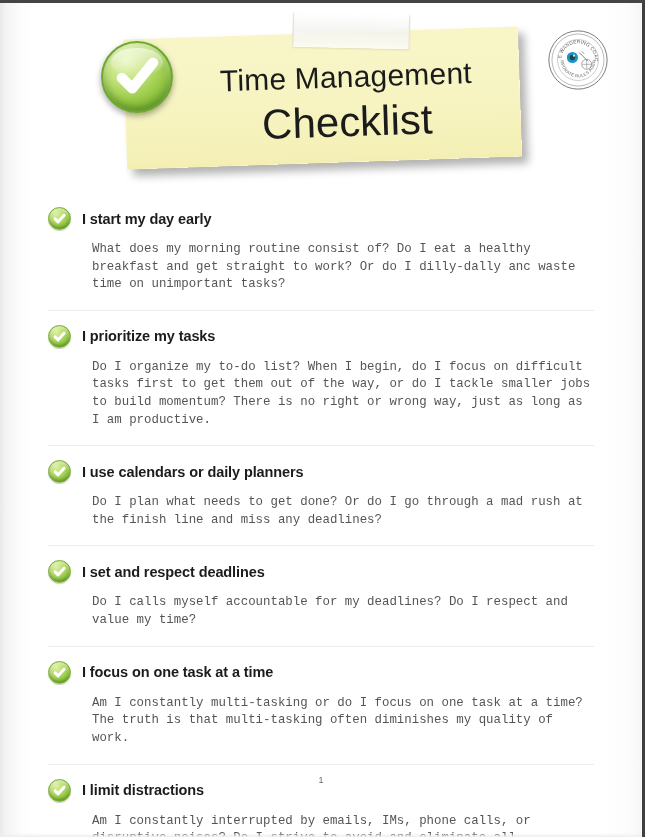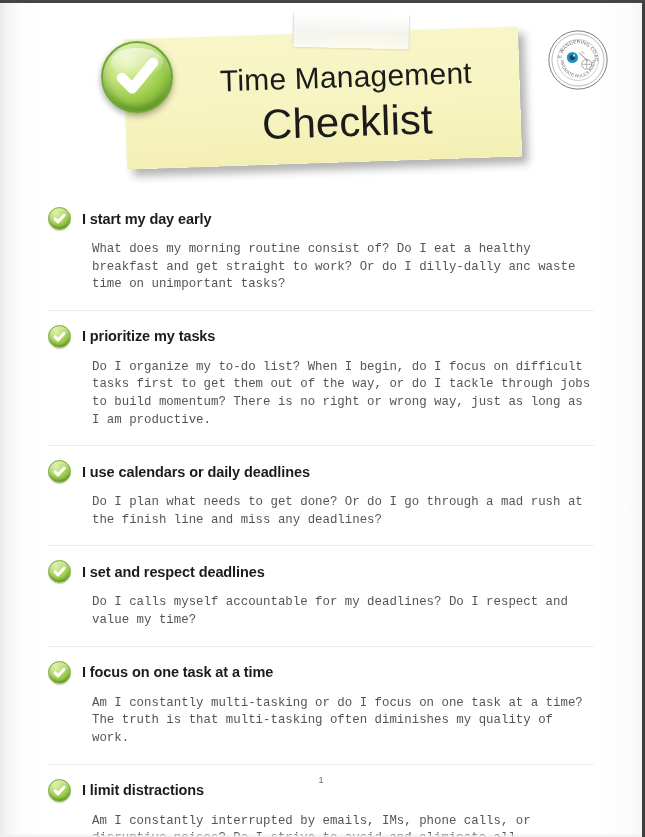--- a/index.html
+++ b/index.html
@@ -261,31 +261,31 @@
 
     <div class="item">
       <div class="item-head">
         <span class="badge-sm">
           <svg viewBox="0 0 24 24" aria-hidden="true">
             <path d="M7 12.4 L10.4 15.8 L17.3 8.2" fill="none" stroke="#ffffff" stroke-width="3.4" stroke-linecap="round" stroke-linejoin="round"></path>
           </svg>
         </span>
         <span class="item-title">I prioritize my tasks</span>
       </div>
-      <div class="item-body">Do I organize my to-do list? When I begin, do I focus on difficult tasks first to get them out of the way, or do I tackle through jobs to build momentum? There is no right or wrong way, just as long as I am productive.</div>
-    </div>
-
-    <div class="item">
-      <div class="item-head">
-        <span class="badge-sm">
-          <svg viewBox="0 0 24 24" aria-hidden="true">
-            <path d="M7 12.4 L10.4 15.8 L17.3 8.2" fill="none" stroke="#ffffff" stroke-width="3.4" stroke-linecap="round" stroke-linejoin="round"></path>
-          </svg>
-        </span>
-        <span class="item-title">I use calendars or daily deadlines</span>
+      <div class="item-body">Do I organize my to-do list? When I begin, do I focus on difficult tasks first to get them out of the way, or do I tackle smaller jobs to build momentum? There is no right or wrong way, just as long as I am productive.</div>
+    </div>
+
+    <div class="item">
+      <div class="item-head">
+        <span class="badge-sm">
+          <svg viewBox="0 0 24 24" aria-hidden="true">
+            <path d="M7 12.4 L10.4 15.8 L17.3 8.2" fill="none" stroke="#ffffff" stroke-width="3.4" stroke-linecap="round" stroke-linejoin="round"></path>
+          </svg>
+        </span>
+        <span class="item-title">I use calendars or daily planners</span>
       </div>
       <div class="item-body">Do I plan what needs to get done? Or do I go through a mad rush at the finish line and miss any deadlines?</div>
     </div>
 
     <div class="item">
       <div class="item-head">
         <span class="badge-sm">
           <svg viewBox="0 0 24 24" aria-hidden="true">
             <path d="M7 12.4 L10.4 15.8 L17.3 8.2" fill="none" stroke="#ffffff" stroke-width="3.4" stroke-linecap="round" stroke-linejoin="round"></path>
           </svg>

